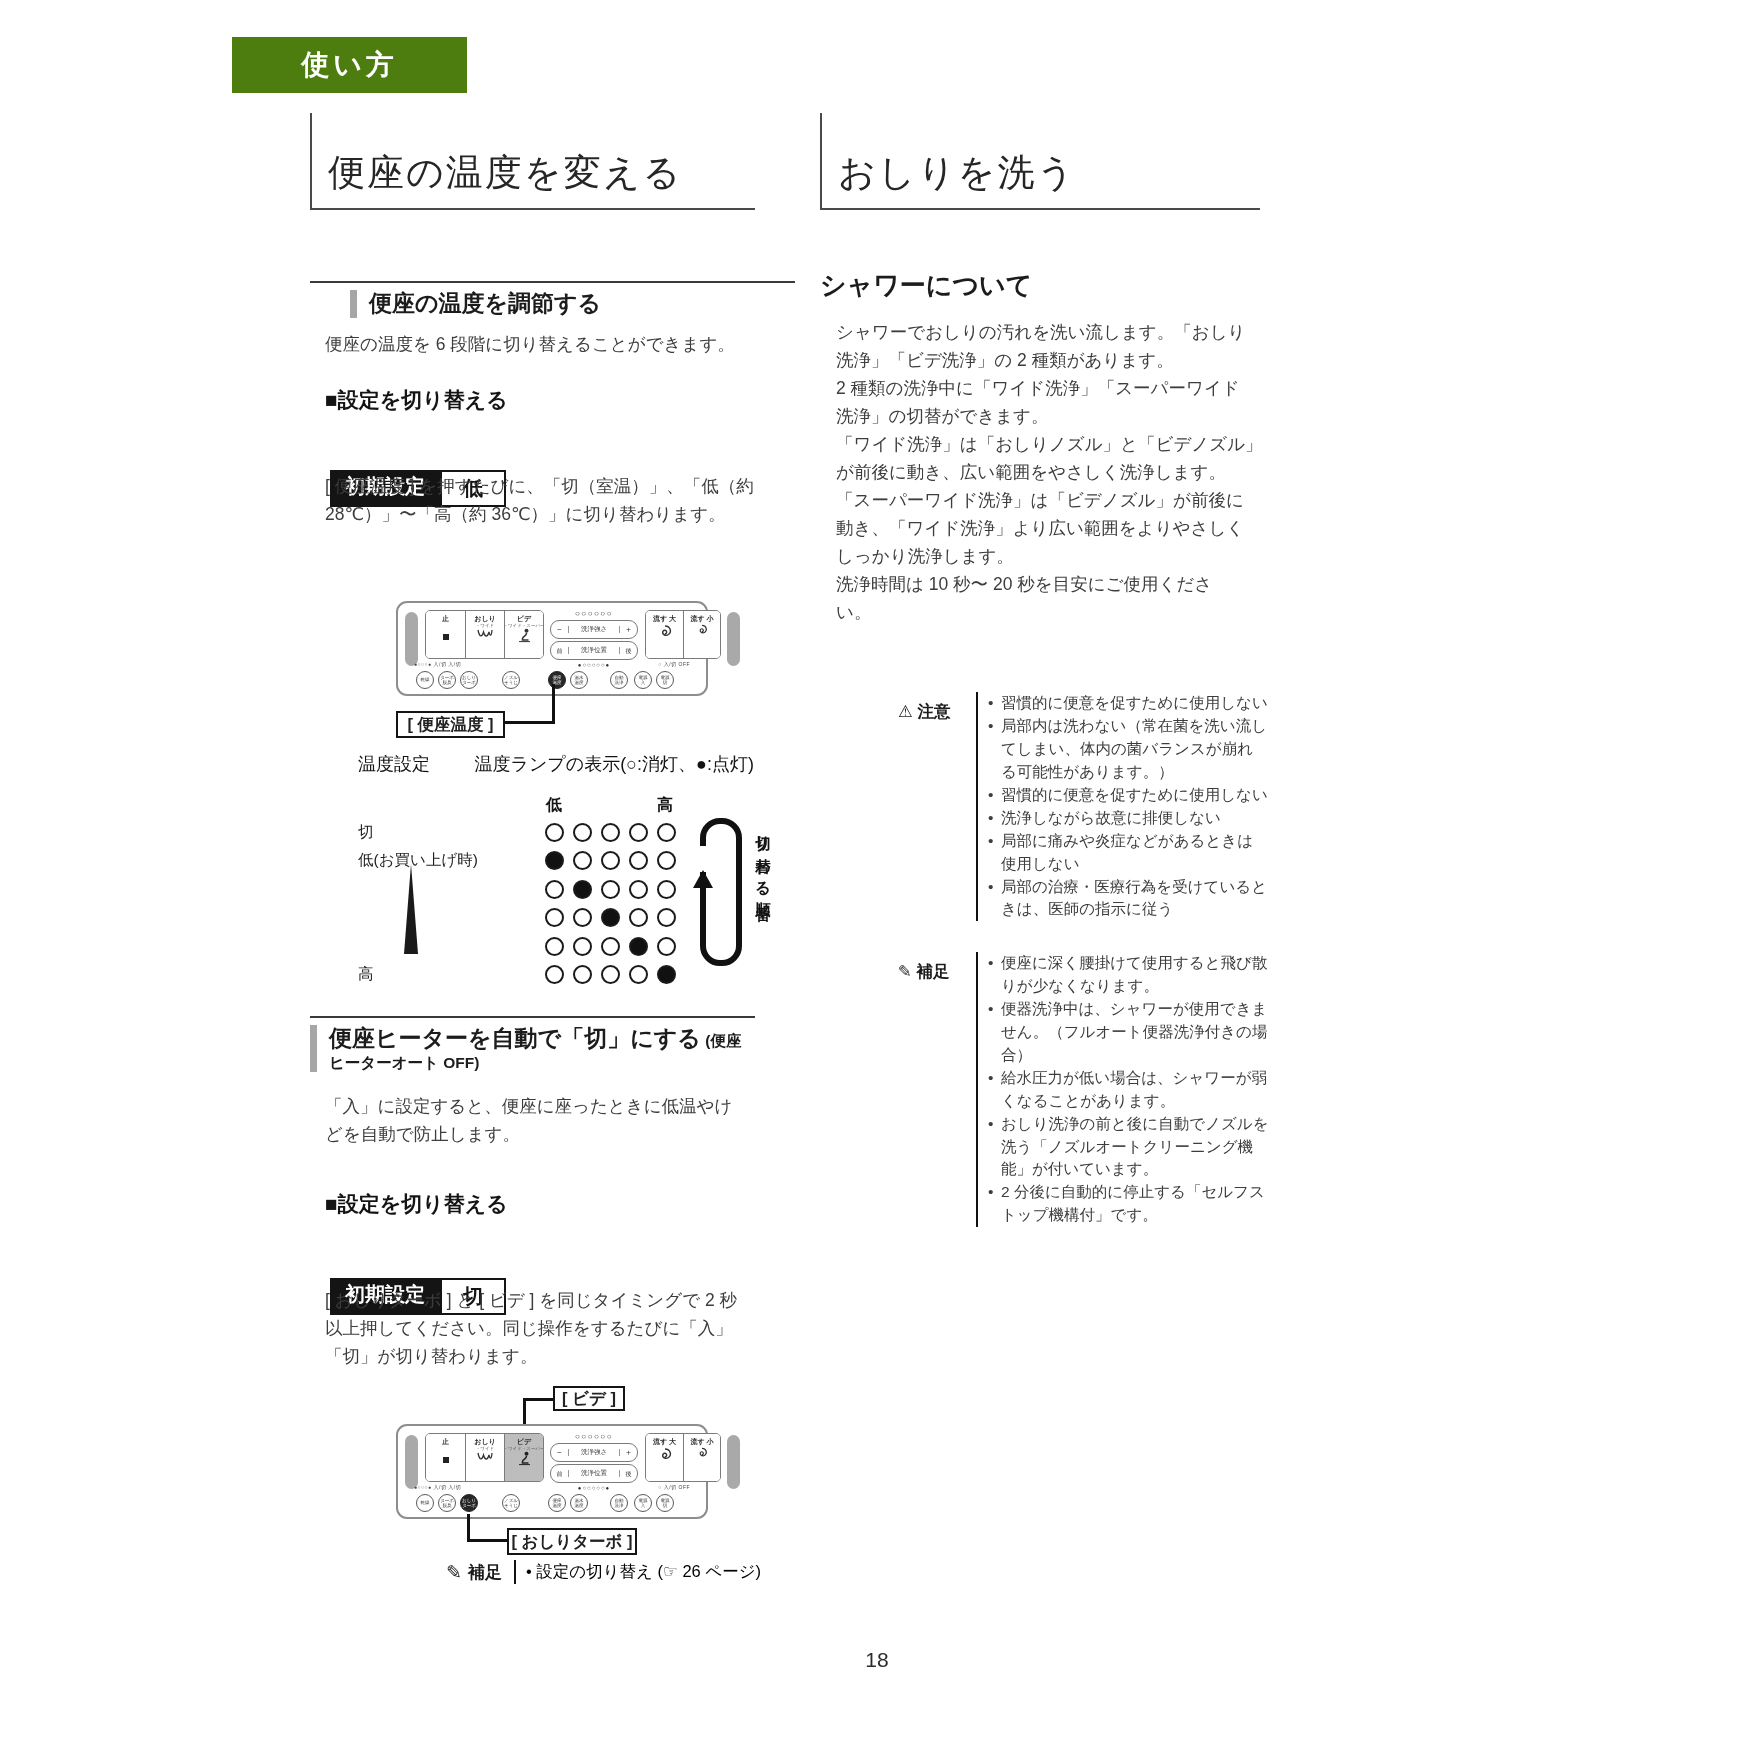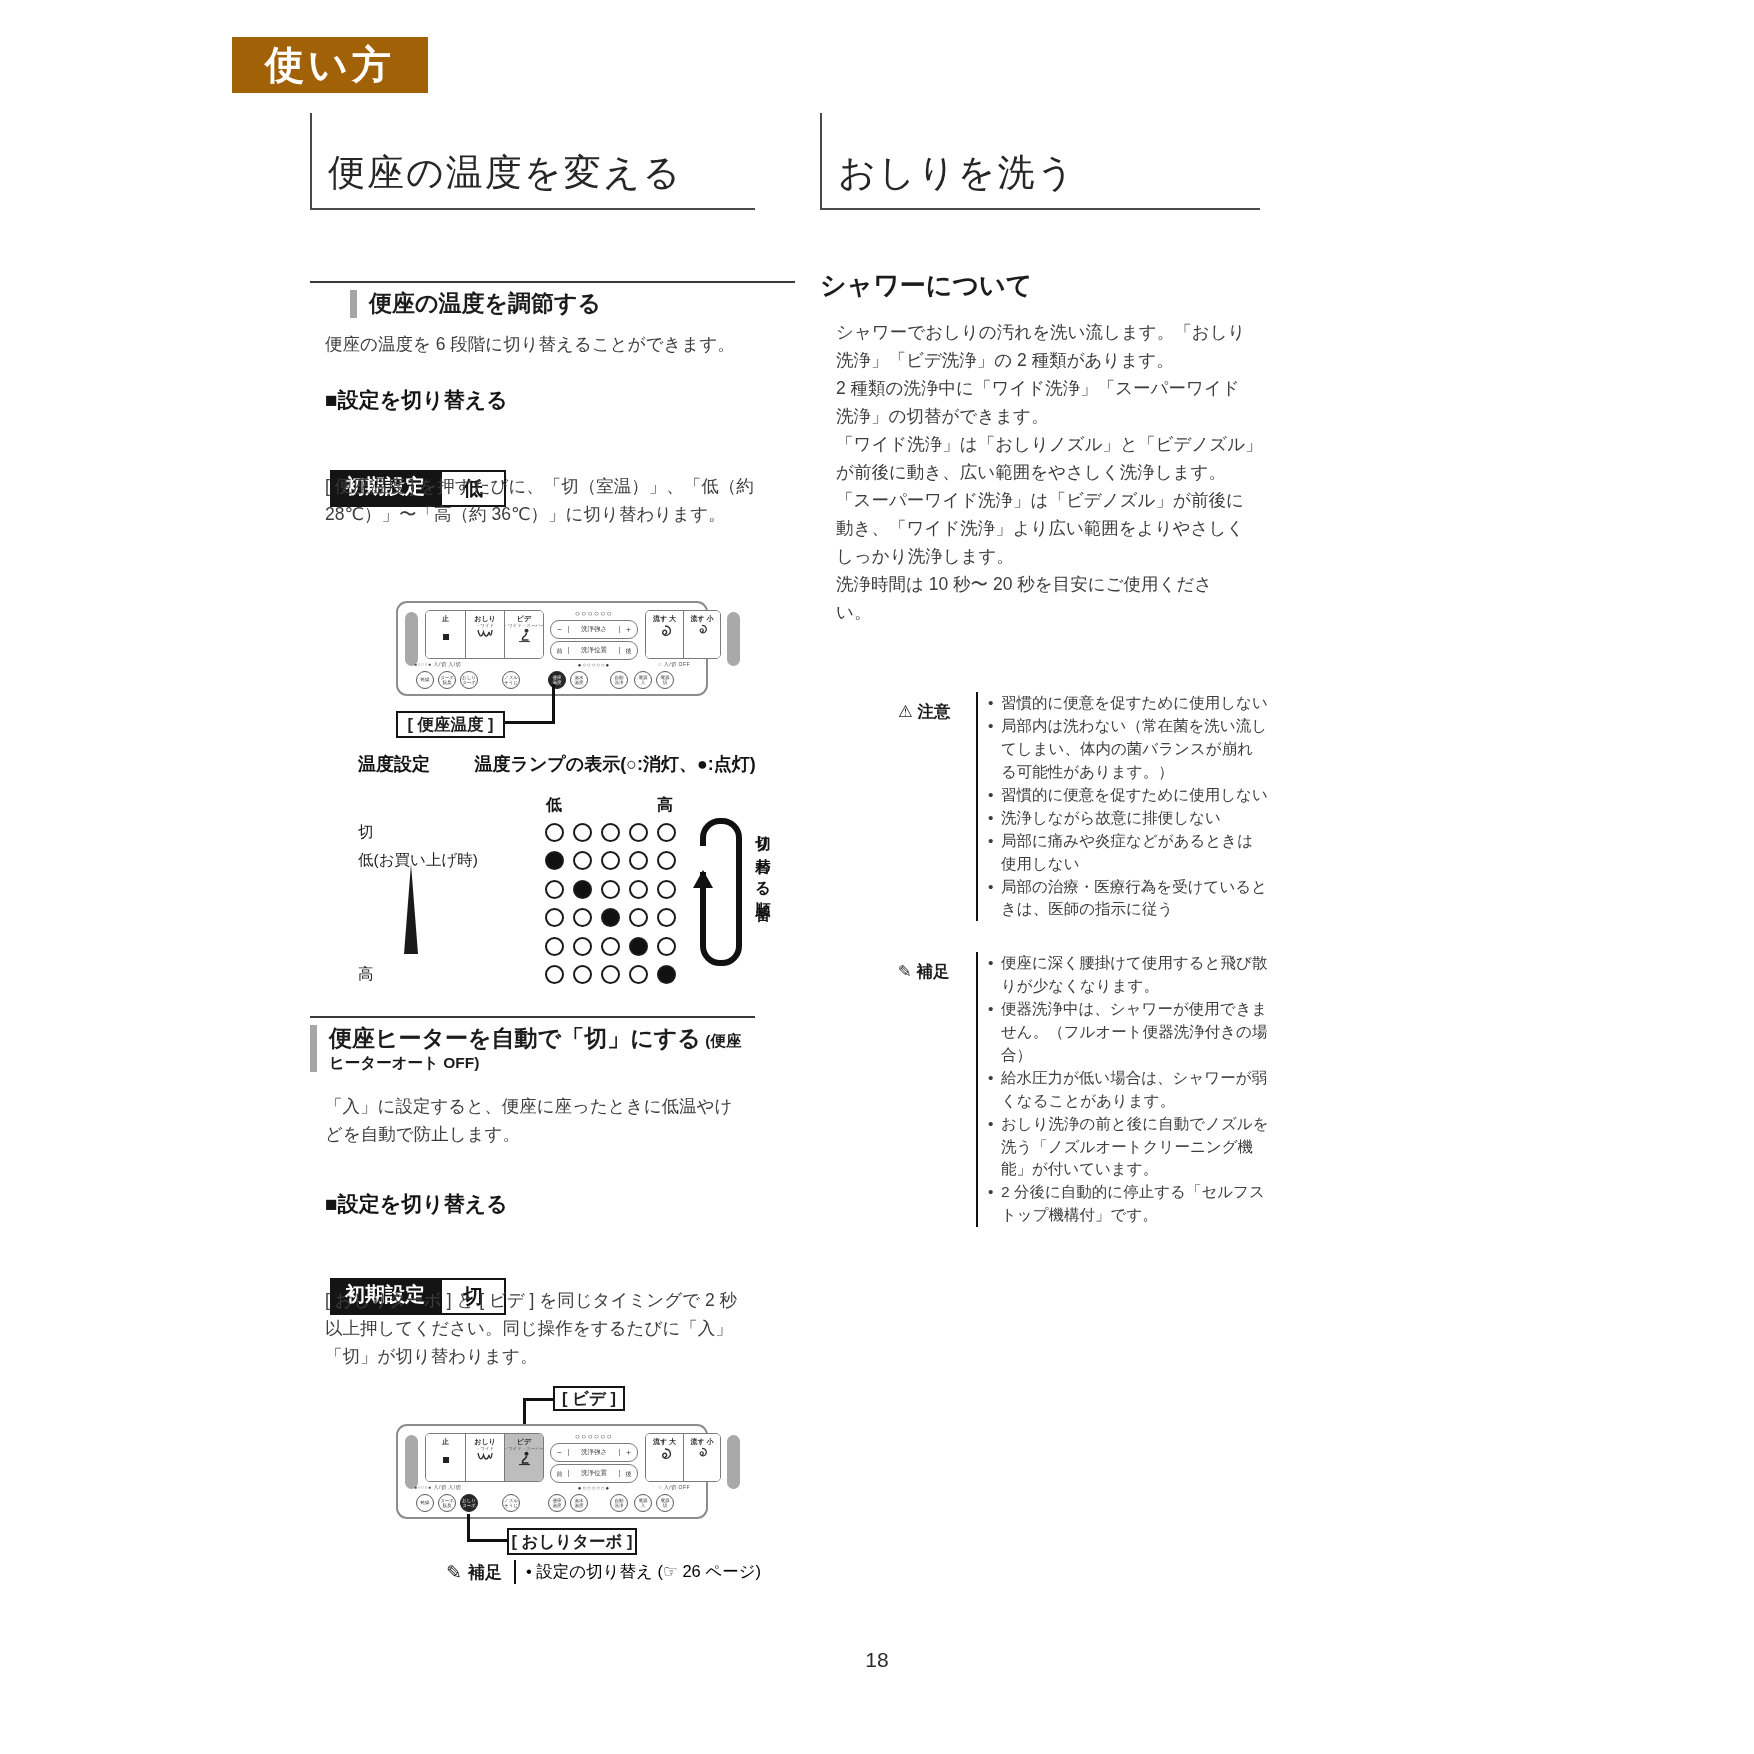--- a/index.html
+++ b/index.html
@@ -4,23 +4,23 @@
 <style>
   html,body{margin:0;padding:0;}
   body{
     width:1754px;height:1754px;position:relative;background:#ffffff;
     font-family:"Liberation Sans","DejaVu Sans",sans-serif;color:#2b2b2b;
     overflow:hidden;
   }
   .abs{position:absolute;}
   
   .tag{
-    left:232px;top:37px;width:196px;height:56px;background:#a16207;color:#fff;
+    left:232px;top:37px;width:235px;height:56px;background:#4d7c0f;color:#fff;
     display:flex;align-items:center;justify-content:center;
-    font-size:39px;font-weight:bold;letter-spacing:4px;
+    font-size:28px;font-weight:bold;letter-spacing:4px;
   }
   
   .h1box{
     height:97px;border-left:2px solid #4a4a4a;border-bottom:2px solid #4a4a4a;
     display:flex;align-items:flex-end;padding:0 0 10px 16px;box-sizing:border-box;
     font-size:37px;color:#262626;letter-spacing:2px;
   }
   
   .sec-head{border-top:2px solid #3a3a3a;padding-top:7px;}
   .sec-head .inner{border-left:7px solid #a6a6a6;padding-left:12px;display:block;}
@@ -57,21 +57,21 @@
   .p-dots2{font-size:6px;letter-spacing:1px;color:#333;margin-top:2px;line-height:1;}
   .p-flush{display:flex;border:1px solid #7b7b7b;border-radius:5px;margin-left:7px;overflow:hidden;flex:none;background:#fff;}
   .p-row2{position:absolute;left:18px;right:8px;bottom:5px;display:flex;align-items:center;}
   .p-sm{width:18px;height:18px;border:1px solid #5a5a5a;border-radius:50%;font-size:4.5px;line-height:1.15;
         display:flex;align-items:center;justify-content:center;text-align:center;white-space:pre-line;
         color:#2f2f2f;background:#fff;box-sizing:border-box;flex:none;}
   .p-sm.dark{background:#262626;border-color:#262626;color:#fff;}
   .g1{margin-left:4px;} .g2{margin-left:24px;} .g3{margin-left:28px;} .g4{margin-left:22px;} .g5{margin-left:6px;}
   .p-ind{position:absolute;font-size:5px;color:#444;letter-spacing:.5px;line-height:1;}
   
-  .lamp-title{font-size:18px;font-weight:bold;color:#141414;}
+  .lamp-title{font-size:18px;font-weight:normal;color:#141414;}
   .lamp-col-h{font-size:16px;font-weight:bold;color:#141414;}
   .lamp-row{display:flex;align-items:center;height:28.5px;}
   .lamp-label{width:187px;font-size:15.5px;color:#1e1e1e;flex:none;}
   .c{width:15px;height:15px;border:2px solid #1a1a1a;border-radius:50%;margin-right:9px;background:#fff;flex:none;}
   .c.on{background:#111;}
   .wedge{width:14px;height:90px;background:#1a1a1a;clip-path:polygon(50% 0,100% 100%,0 100%);}
   .loop{width:42px;height:148px;border:6px solid #111;border-radius:20px;box-sizing:border-box;}
   .loop-gap{position:absolute;left:-6px;top:22px;width:6px;height:26px;background:#fff;}
   .loop-arrow{position:absolute;left:-13px;top:46px;width:0;height:0;
               border-left:10px solid transparent;border-right:10px solid transparent;border-bottom:18px solid #111;}

